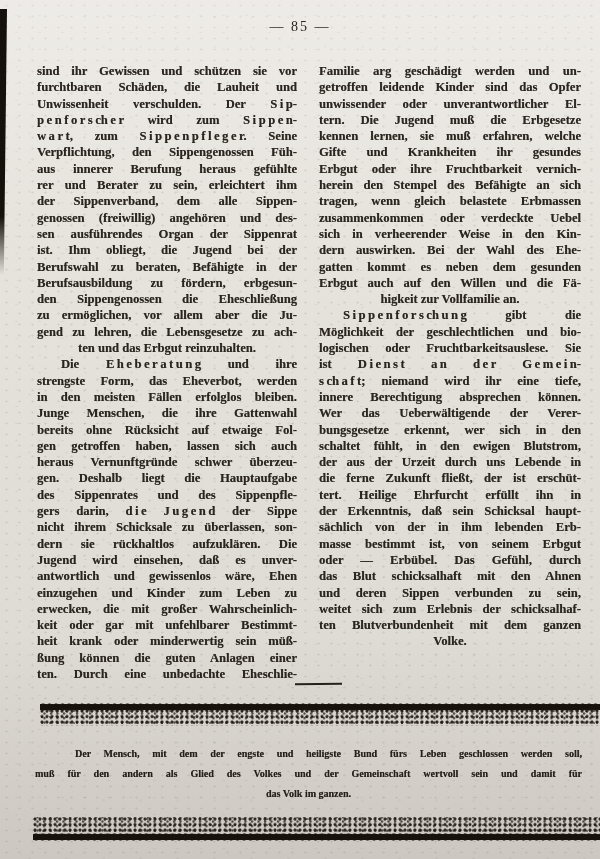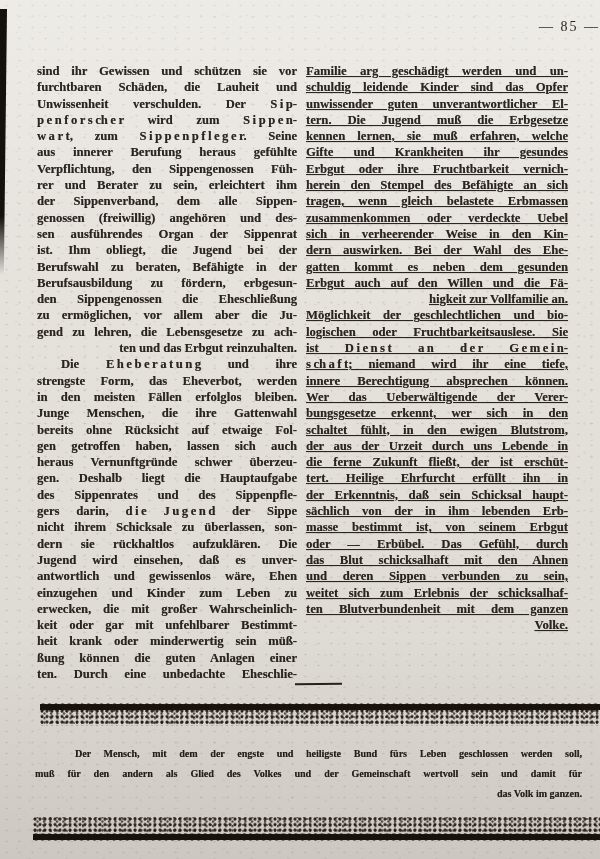--- a/index.html
+++ b/index.html
@@ -13,40 +13,40 @@
     background-image:
       linear-gradient(to bottom, rgba(255,255,255,0.28), rgba(255,255,255,0) 26%, rgba(122,113,100,0.08) 74%, rgba(108,100,88,0.22) 100%),
       radial-gradient(rgba(70,60,48,0.10) 1px, rgba(0,0,0,0) 1.5px),
       radial-gradient(rgba(70,60,48,0.07) 1px, rgba(0,0,0,0) 1.4px),
       radial-gradient(rgba(70,60,48,0.05) 1.2px, rgba(0,0,0,0) 1.8px);
     background-size:100% 100%, 13px 11px, 23px 17px, 37px 29px;
     background-position:0 0, 0 0, 5px 7px, 11px 3px;
   }
   .page-number{
     position:absolute;top:19px;left:0;width:100%;
-    text-align:right;
+    text-align:center;
     font-size:14px;letter-spacing:2px;
     color:var(--ink,#2a251f);
   }
   .col{
     position:absolute;top:63px;
     color:var(--ink,#2a251f);
     font-weight:bold;
     font-size:12.6px;
     line-height:16.3px;
     text-shadow:0.2px 0.2px 0.4px rgba(40,32,24,0.5);
   }
   .col.left{left:37px;width:260px;}
-  .col.right{left:306px;width:262px;text-decoration:underline;}
+  .col.right{left:319px;width:262px;}
   .tline{
     height:16.3px;overflow:hidden;
     text-align:justify;text-align-last:justify;
     white-space:normal;
   }
-  .tline.noj{text-align:right;text-align-last:auto;}
+  .tline.noj{text-align:center;text-align-last:auto;}
   .tline.ind{padding-left:24px;}
   .end-rule{
     position:absolute;left:295px;top:683px;
     width:47px;height:2.4px;
     background:#26211b;
     transform:rotate(-0.4deg);
   }
   .band{position:absolute;height:25px;}
   .band.top{left:40px;top:702px;width:560px;}
   .band.bottom{left:33px;top:817px;width:567px;}
@@ -92,22 +92,22 @@
   <div class="scan-bar"></div>
 
   <div class="page-number">— 85 —</div>
 
   <div class="col left">
       <div class="tline">sind ihr Gewissen und schützen sie vor</div>
       <div class="tline">furchtbaren Schäden, die Lauheit und</div>
       <div class="tline">Unwissenheit verschulden. Der S i p-</div>
       <div class="tline">p e n f o r s ch e r wird zum S i p p e n-</div>
       <div class="tline">w a r t, zum S i p p e n p f l e g e r. Seine</div>
+      <div class="tline">Verpflichtung, den Sippengenossen Füh-</div>
       <div class="tline">aus innerer Berufung heraus gefühlte</div>
-      <div class="tline">Verpflichtung, den Sippengenossen Füh-</div>
       <div class="tline">rer und Berater zu sein, erleichtert ihm</div>
       <div class="tline">der Sippenverband, dem alle Sippen-</div>
       <div class="tline">genossen (freiwillig) angehören und des-</div>
       <div class="tline">sen ausführendes Organ der Sippenrat</div>
       <div class="tline">ist. Ihm obliegt, die Jugend bei der</div>
       <div class="tline">Berufswahl zu beraten, Befähigte in der</div>
       <div class="tline">Berufsausbildung zu fördern, erbgesun-</div>
       <div class="tline">den Sippengenossen die Eheschließung</div>
       <div class="tline">zu ermöglichen, vor allem aber die Ju-</div>
       <div class="tline">gend zu lehren, die Lebensgesetze zu ach-</div>
@@ -129,34 +129,35 @@
       <div class="tline">einzugehen und Kinder zum Leben zu</div>
       <div class="tline">erwecken, die mit großer Wahrscheinlich-</div>
       <div class="tline">keit oder gar mit unfehlbarer Bestimmt-</div>
       <div class="tline">heit krank oder minderwertig sein müß-</div>
       <div class="tline">ßung können die guten Anlagen einer</div>
       <div class="tline">ten. Durch eine unbedachte Eheschlie-</div>
     </div>
 
   <div class="col right">
       <div class="tline">Familie arg geschädigt werden und un-</div>
-      <div class="tline">schuldig leidende Kinder sind das Opfer</div>
-      <div class="tline">unwissender guten unverantwortlicher El-</div>
+      <div class="tline">getroffen leidende Kinder sind das Opfer</div>
+      <div class="tline">unwissender oder unverantwortlicher El-</div>
       <div class="tline">tern. Die Jugend muß die Erbgesetze</div>
       <div class="tline">kennen lernen, sie muß erfahren, welche</div>
       <div class="tline">Gifte und Krankheiten ihr gesundes</div>
       <div class="tline">Erbgut oder ihre Fruchtbarkeit vernich-</div>
       <div class="tline">herein den Stempel des Befähigte an sich</div>
       <div class="tline">tragen, wenn gleich belastete Erbmassen</div>
       <div class="tline">zusammenkommen oder verdeckte Uebel</div>
       <div class="tline">sich in verheerender Weise in den Kin-</div>
       <div class="tline">dern auswirken. Bei der Wahl des Ehe-</div>
       <div class="tline">gatten kommt es neben dem gesunden</div>
       <div class="tline">Erbgut auch auf den Willen und die Fä-</div>
       <div class="tline noj">higkeit zur Vollfamilie an.</div>
+      <div class="tline ind">S i p p e n f o r s ch u n g gibt die</div>
       <div class="tline">Möglichkeit der geschlechtlichen und bio-</div>
       <div class="tline">logischen oder Fruchtbarkeitsauslese. Sie</div>
       <div class="tline">ist D i e n s t a n d e r G e m e i n-</div>
       <div class="tline">s ch a f t; niemand wird ihr eine tiefe,</div>
       <div class="tline">innere Berechtigung absprechen können.</div>
       <div class="tline">Wer das Ueberwältigende der Verer-</div>
       <div class="tline">bungsgesetze erkennt, wer sich in den</div>
       <div class="tline">schaltet fühlt, in den ewigen Blutstrom,</div>
       <div class="tline">der aus der Urzeit durch uns Lebende in</div>
       <div class="tline">die ferne Zukunft fließt, der ist erschüt-</div>

